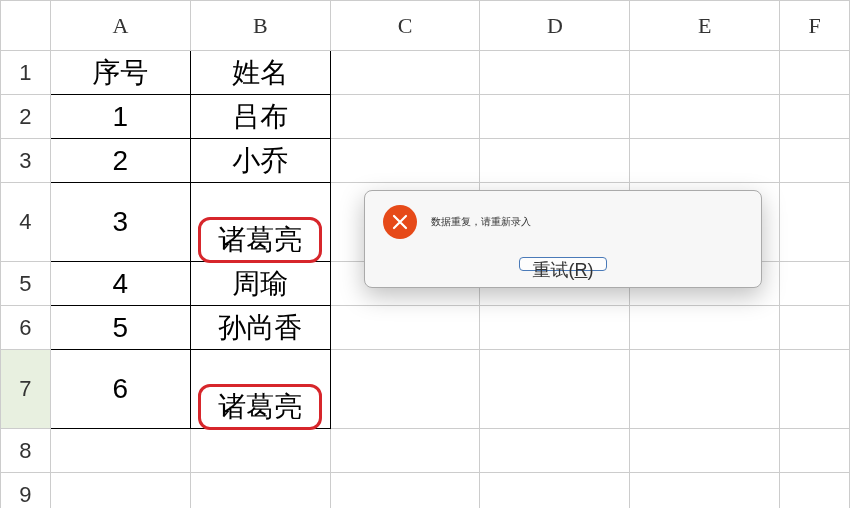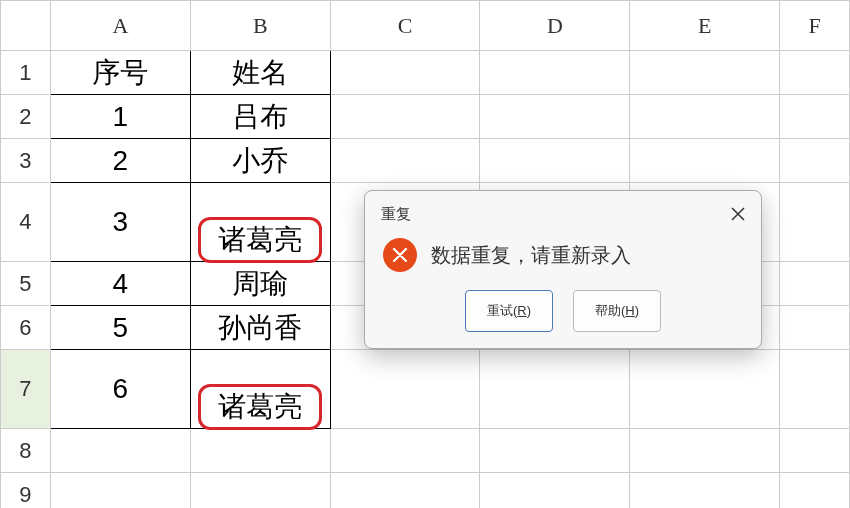--- a/index.html
+++ b/index.html
@@ -112,35 +112,35 @@
       height: 34px;
       border-radius: 50%;
       background: #e64a19;
       display: flex;
       align-items: center;
       justify-content: center;
       flex-shrink: 0;
     }
     .error-icon svg { width: 16px; height: 16px; }
     .dialog-message {
-      font-size: 20px;
+      font-size: 10px;
       color: #333;
     }
     .dialog-buttons {
       display: flex;
       justify-content: center;
       gap: 20px;
     }
     .dlg-btn {
       min-width: 88px;
-      height: 42px;
+      height: 14px;
       background: #fdfdfd;
       border: 1px solid #bbb;
       border-radius: 4px;
-      font-size: 13px;
+      font-size: 18px;
       color: #333;
       cursor: pointer;
       font-family: inherit;
     }
     .dlg-btn.primary {
       border: 1.5px solid #4a7ab8;
     }
     .underline-key { text-decoration: underline; }
   </style>
 </head>
@@ -254,33 +254,24 @@
     <td class="data-cell" style="height:20px;"></td>
     <td class="data-cell" style="height:20px;"></td>
     <td class="data-cell" style="height:20px;"></td>
     <td class="data-cell" style="height:20px;"></td>
     <td class="data-cell" style="height:20px;"></td>
   </tr>
 </tbody>
   </table>
 
 <div class="dialog">
-  <div class="dialog-header">
-    <span class="dialog-title">重复</span>
-    <span class="close-icon">
-      <svg width="14" height="14" viewBox="0 0 14 14">
-          <path d="M1 1 L13 13 M13 1 L1 13" stroke="#333" stroke-width="1.5" fill="none"></path>
-        </svg>
-    </span>
-  </div>
   <div class="dialog-body">
     <span class="error-icon">
       <svg viewBox="0 0 16 16">
           <path d="M2 2 L14 14 M14 2 L2 14" stroke="#fff" stroke-width="2.2" fill="none" stroke-linecap="round"></path>
         </svg>
     </span>
     <span class="dialog-message">数据重复，请重新录入</span>
   </div>
   <div class="dialog-buttons">
     <button class="dlg-btn primary"><span>重试(</span><span class="underline-key">R</span><span>)</span></button>
-    <button class="dlg-btn"><span>帮助(</span><span class="underline-key">H</span><span>)</span></button>
   </div>
 </div>
 
 </body></html>

